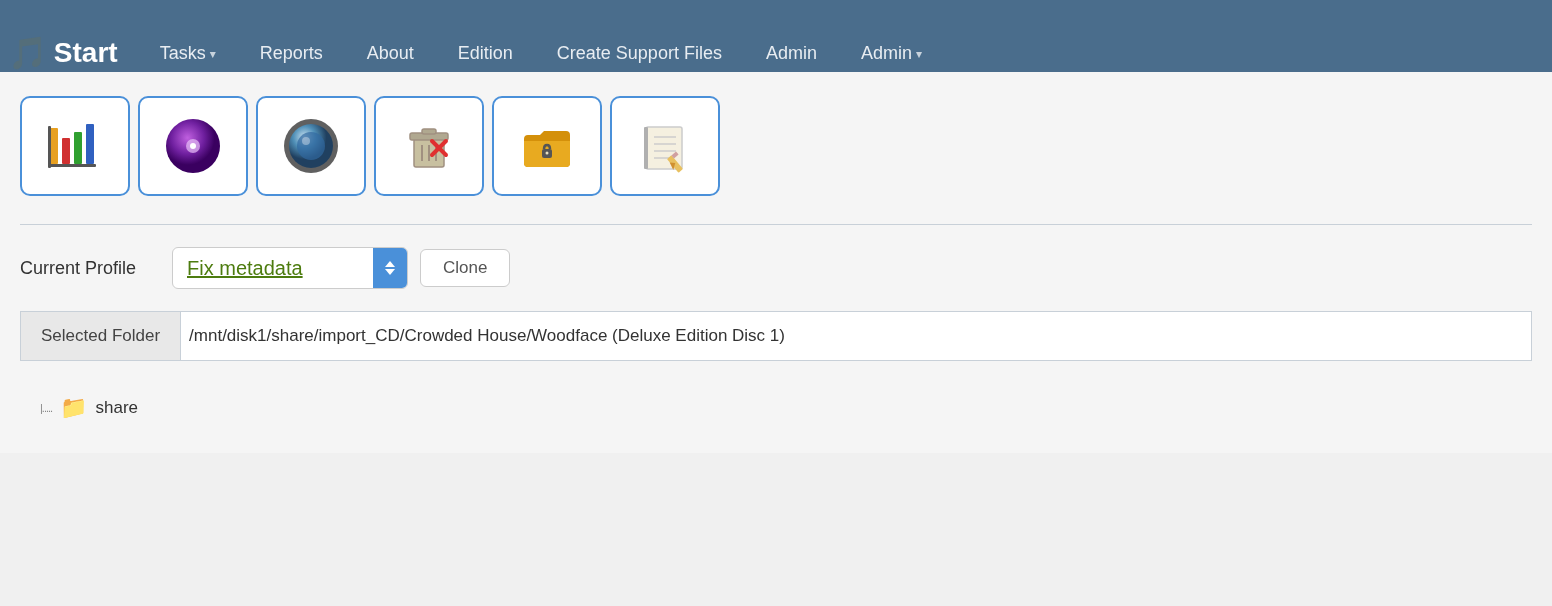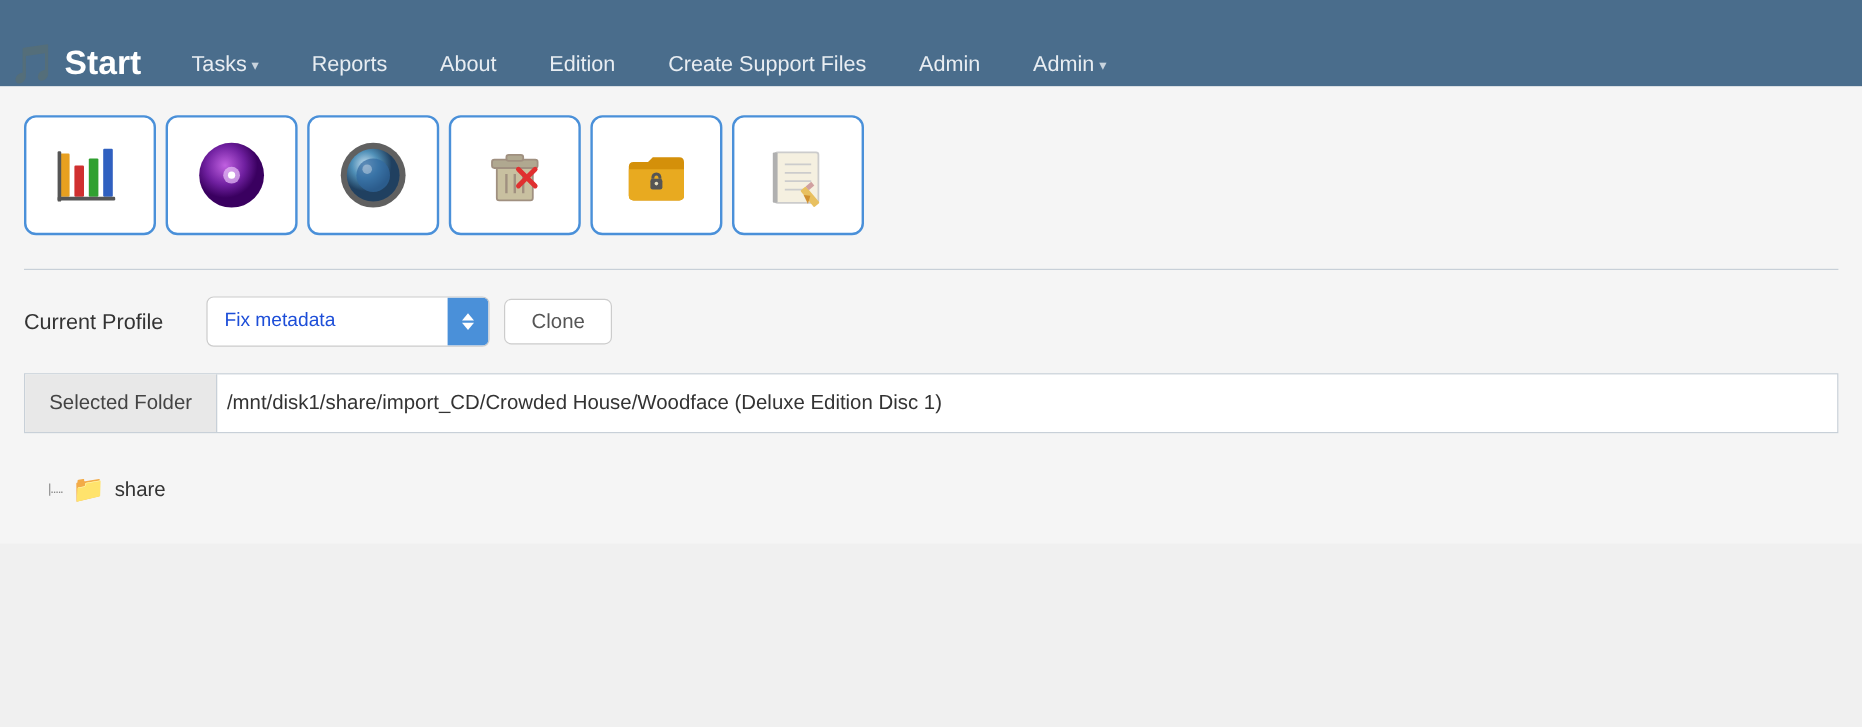--- a/index.html
+++ b/index.html
@@ -100,23 +100,24 @@
     .profile-select-wrap {
       display: flex;
       align-items: center;
       border: 1px solid #ccc;
       border-radius: 6px;
       overflow: hidden;
       background: white;
     }
     .profile-select-text {
       padding: 8px 14px;
-      font-size: 16px;
-      color: #1d4ed8;
+      font-size: 20px;
+      color: #4d7c0f;
       min-width: 200px;
+      text-decoration: underline;
     }
     .profile-select-btn {
       background: #4a90d9;
       border: none;
       padding: 0 12px;
       height: 40px;
       cursor: pointer;
       display: flex;
       flex-direction: column;
       align-items: center;

